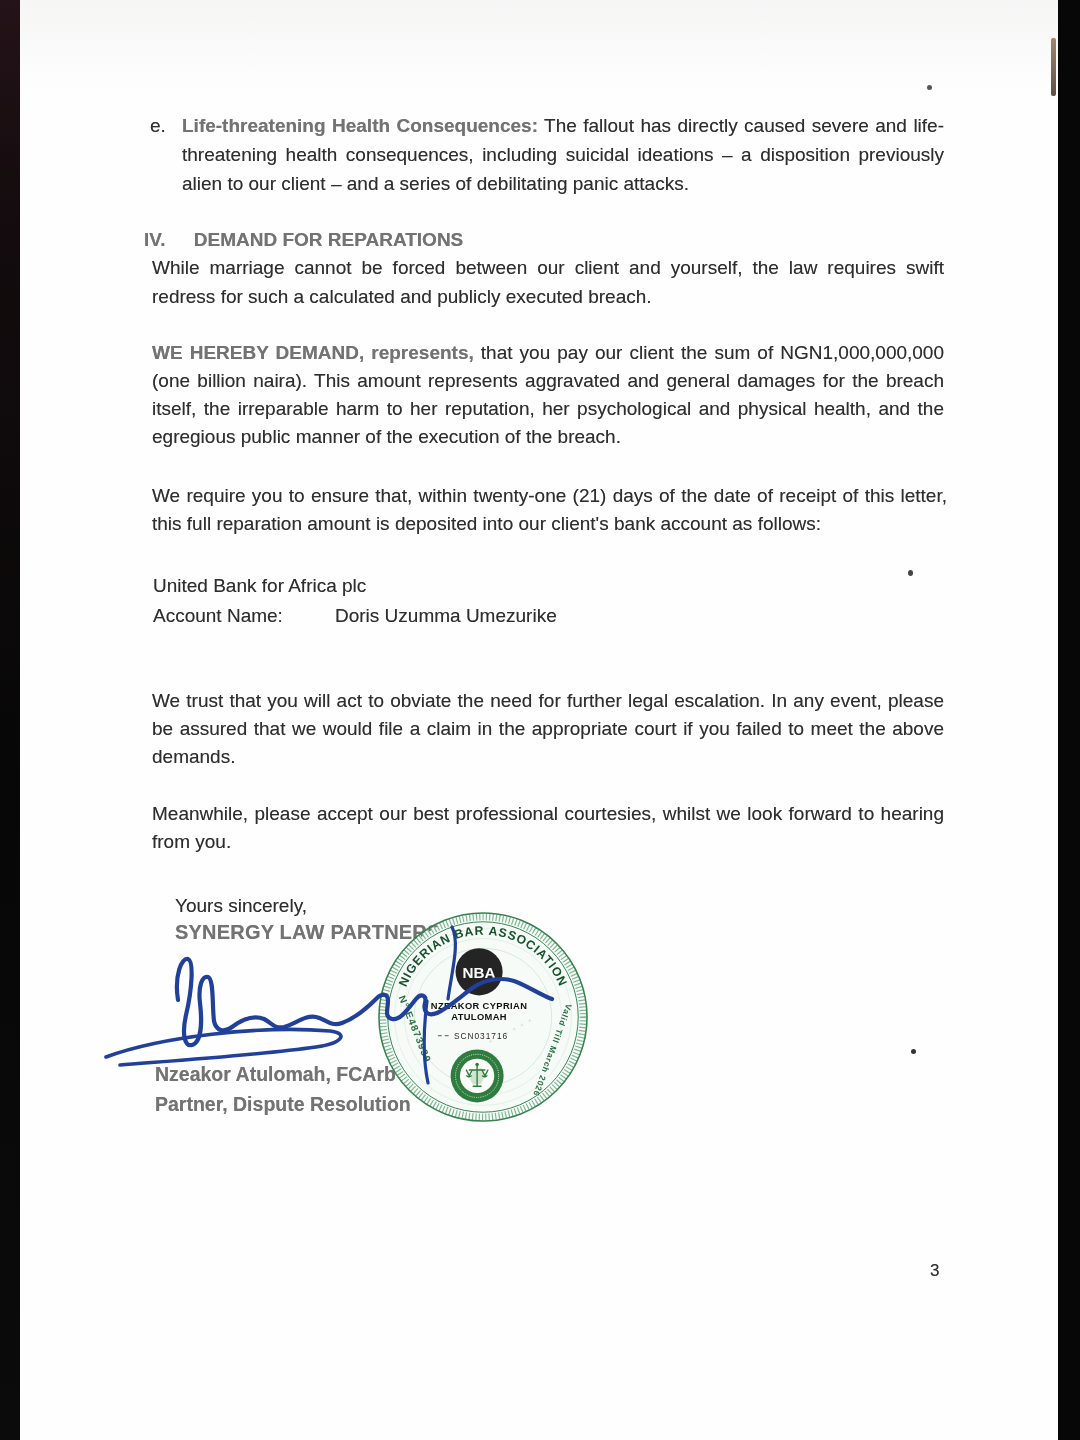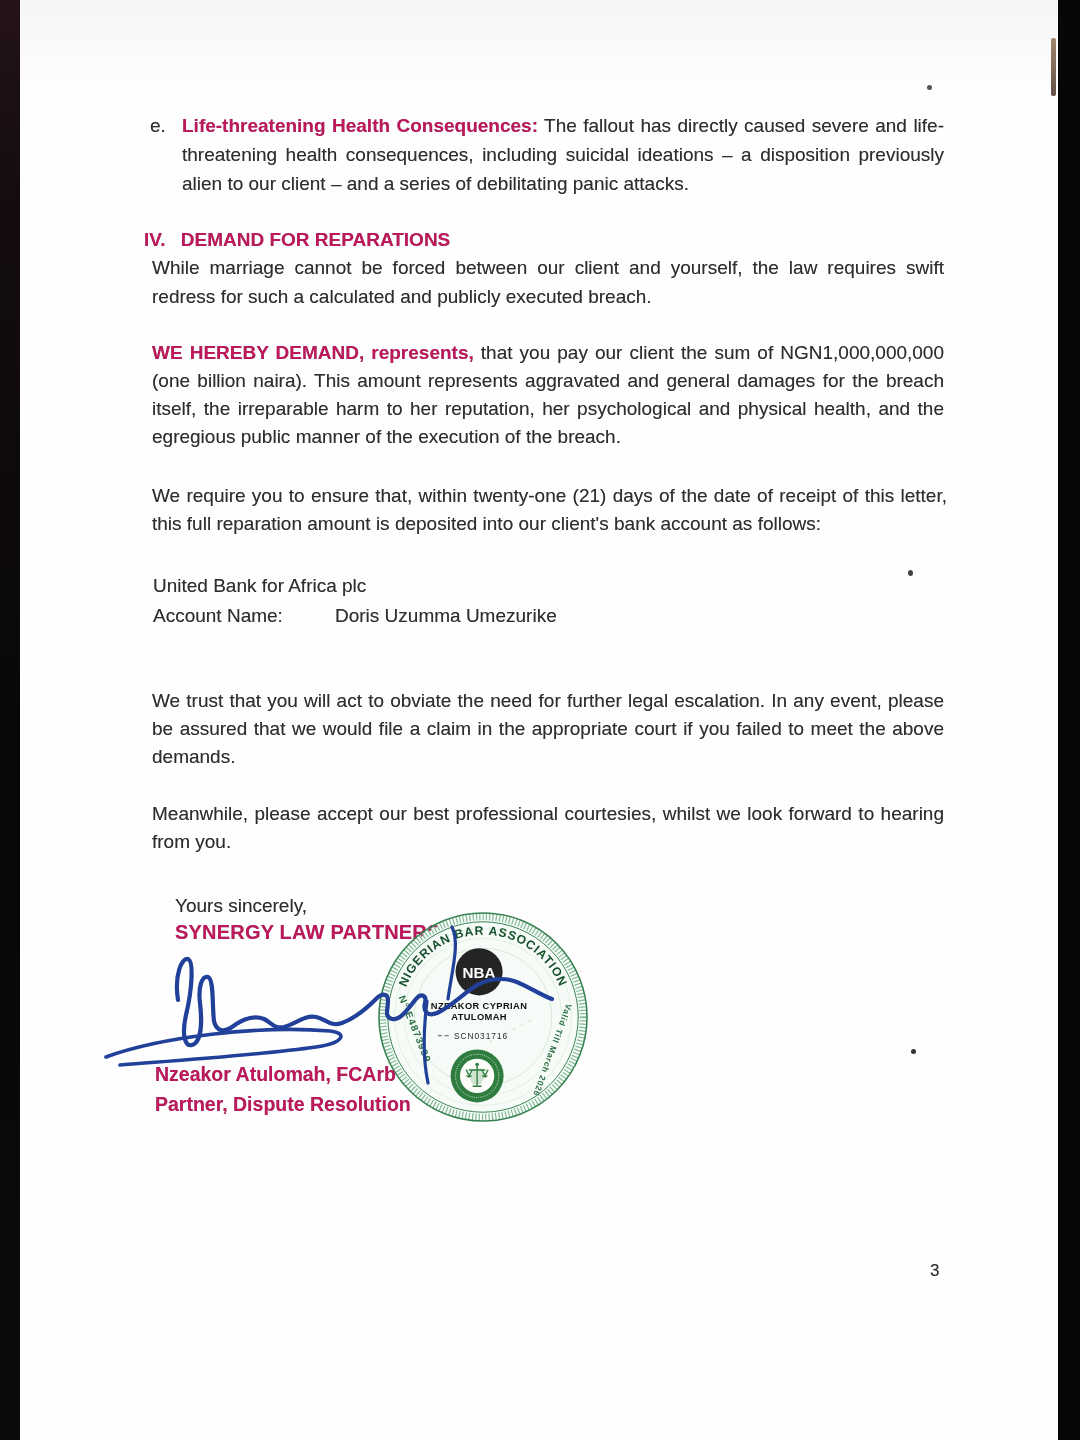--- a/index.html
+++ b/index.html
@@ -14,21 +14,21 @@
     background:linear-gradient(180deg,#241318 0%,#140c0e 14%,#070707 55%,#0b0b0b 100%); }
   .edge-right { right:0; width:22px; background:#070707; }
   .edge-speck { position:absolute; left:1051px; top:38px; width:5px; height:58px;
     background:linear-gradient(#8a6a4a,#3a2418); opacity:.8; border-radius:2px; z-index:11; }
   .top-shade { position:absolute; left:20px; right:22px; top:0; height:90px;
     background:linear-gradient(180deg, rgba(110,110,100,0.06), rgba(0,0,0,0)); }
 
   .block { position:absolute; font-size:19px; line-height:29px;
     text-shadow:0 0 0.3px rgba(40,40,40,0.45); }
   .j { text-align:justify; }
-  .b { font-weight:bold; color:#be185d; }
+  .b { font-weight:bold; color:#737373; }
 
   .item-e { display:grid; grid-template-columns:32px 1fr; }
   .bank-label { display:inline-block; width:182px; }
 
   .firm-line { font-size:20px; letter-spacing:0.2px; }
 
   .speck { position:absolute; border-radius:50%; z-index:6; }
 
   .sig-svg, .stamp-svg { position:absolute; pointer-events:none; }
   .stamp-svg { z-index:2; }
@@ -49,21 +49,21 @@
   <div class="speck" style="left:908px; top:570px; width:5px; height:6px; background:#444;"></div>
   <div class="speck" style="left:911px; top:1049px; width:5px; height:5px; background:#333;"></div>
 
   <div class="block item-e" style="left:150px; top:111px; width:794px;">
     <span>e.</span>
     <span class="j"><span class="b">Life-threatening Health Consequences:</span> <span>The fallout has directly caused severe and life-threatening health consequences, including suicidal ideations – a disposition previously alien to our client – and a series of debilitating panic attacks.</span></span>
   </div>
 
   <div class="block" style="left:144px; top:225px;">
     <span class="b">IV.</span>
-    <span class="b" style="margin-left:10px;">DEMAND FOR REPARATIONS</span>
+    <span class="b" style="margin-left:23px;">DEMAND FOR REPARATIONS</span>
   </div>
 
   <div class="block j" style="left:152px; top:253px; width:792px;">While marriage cannot be forced between our client and yourself, the law requires swift redress for such a calculated and publicly executed breach.</div>
 
   <div class="block j" style="left:152px; top:339px; width:792px; line-height:28px;">
     <span class="b">WE HEREBY DEMAND, represents,</span> <span>that you pay our client the sum of NGN1,000,000,000 (one billion naira). This amount represents aggravated and general damages for the breach itself, the irreparable harm to her reputation, her psychological and physical health, and the egregious public manner of the execution of the breach.</span>
   </div>
 
   <div class="block j" style="left:152px; top:482px; width:795px; line-height:28px;">We require you to ensure that, within twenty-one (21) days of the date of receipt of this letter, this full reparation amount is deposited into our client's bank account as follows:</div>
 

